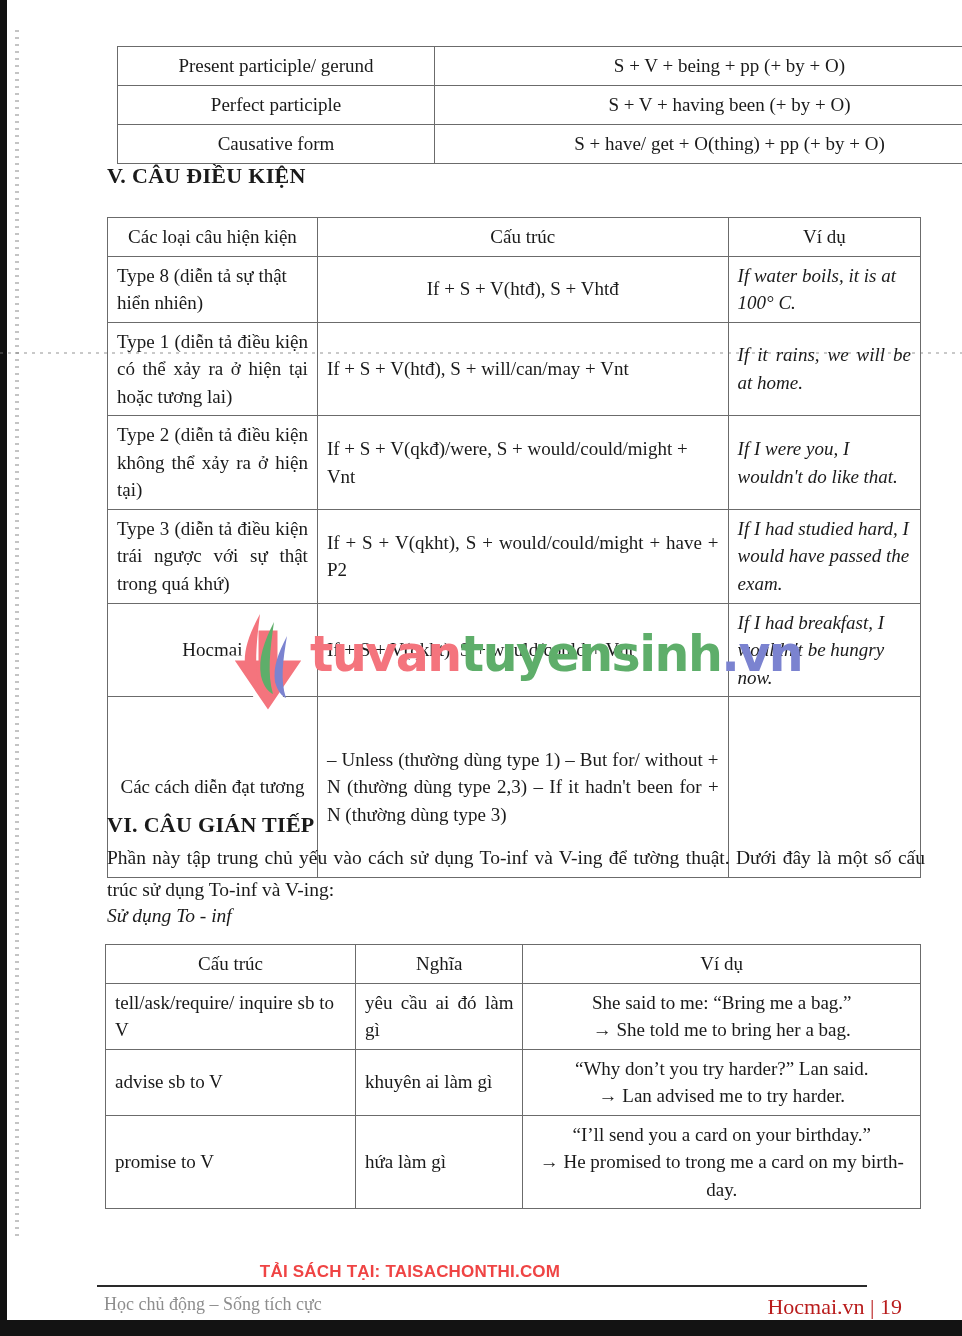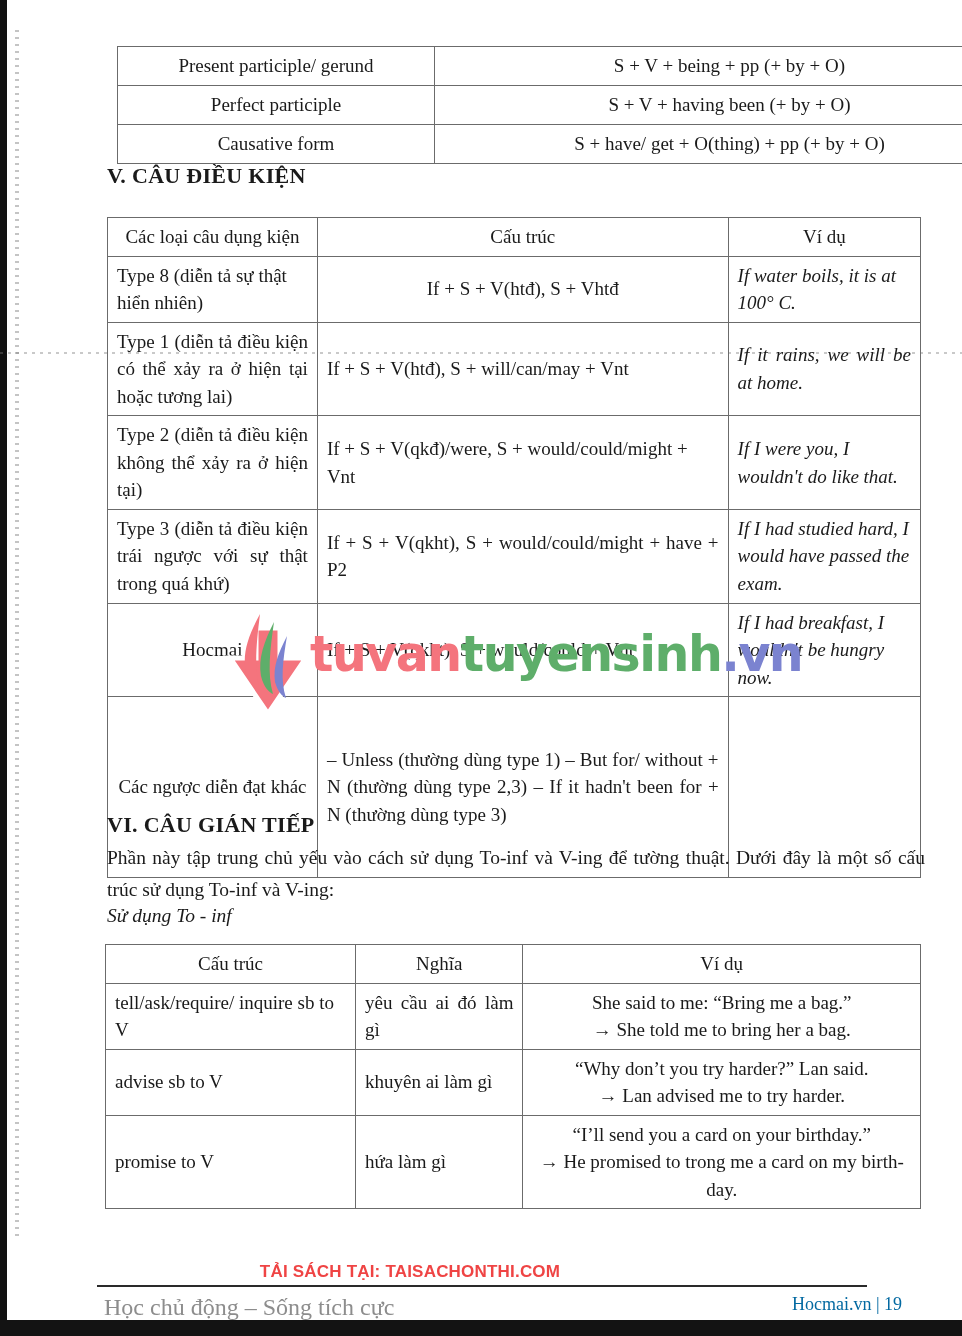--- a/index.html
+++ b/index.html
@@ -155,28 +155,28 @@
   }
   #footer-rule {
     position: absolute;
     left: 97px; top: 1285px;
     width: 770px; height: 2px;
     background: #2a2a2a;
   }
   #footer-left {
     position: absolute;
     left: 104px; top: 1294px;
-    font-size: 24px;
+    font-size: 18px;
     color: #8d8d8d;
   }
   #footer-right {
     position: absolute;
     right: 60px; top: 1294px;
-    font-size: 18px;
-    color: #0369a1;
+    font-size: 22px;
+    color: #b91c1c;
   }
 </style>
 </head>
 <body>
 
 <div class="page">
 
   <div id="left-black-edge"></div>
   <div id="bottom-black-edge"></div>
   <div id="left-speckle"></div>
@@ -197,21 +197,21 @@
         <td class="c">S + have/ get + O(thing) + pp (+ by + O)</td>
       </tr>
     </tbody>
   </table>
 
   <div class="sect-heading" id="heading-conditional">V. CÂU ĐIỀU KIỆN</div>
 
   <table class="doc" id="table-conditional">
     <thead>
       <tr>
-        <th class="c col-type">Các loại câu dụng kiện</th>
+        <th class="c col-type">Các loại câu hiện kiện</th>
         <th class="c col-struct">Cấu trúc</th>
         <th class="c col-ex">Ví dụ</th>
       </tr>
     </thead>
     <tbody>
       <tr>
         <td class="l">Type 8 (diễn tả sự thật hiển nhiên)</td>
         <td class="c">If + S + V(htđ), S + Vhtđ</td>
         <td class="l ital">If water boils, it is at 100° C.</td>
       </tr>
@@ -229,21 +229,21 @@
         <td class="j">Type 3 (diễn tả điều kiện trái ngược với sự thật trong quá khứ)</td>
         <td class="j">If + S + V(qkht), S + would/could/might + have + P2</td>
         <td class="l ital">If I had studied hard, I would have passed the exam.</td>
       </tr>
       <tr>
         <td class="c">Hocmai</td>
         <td class="j">If + S + V(qkht), S + would/could + Vnt</td>
         <td class="l ital">If I had breakfast, I wouldn't be hungry now.</td>
       </tr>
       <tr>
-        <td class="c" style="height:170px;">Các ngược diễn đạt khác</td>
+        <td class="c" style="height:170px;">Các cách diễn đạt tương</td>
         <td class="j">
           <span class="cellline">– Unless (thường dùng type 1)</span>
           <span class="cellline">– But for/ without + N (thường dùng type 2,3)</span>
           <span class="cellline">– If it hadn't been for + N (thường dùng type 3)</span>
         </td>
         <td class="l"></td>
       </tr>
     </tbody>
   </table>
 

